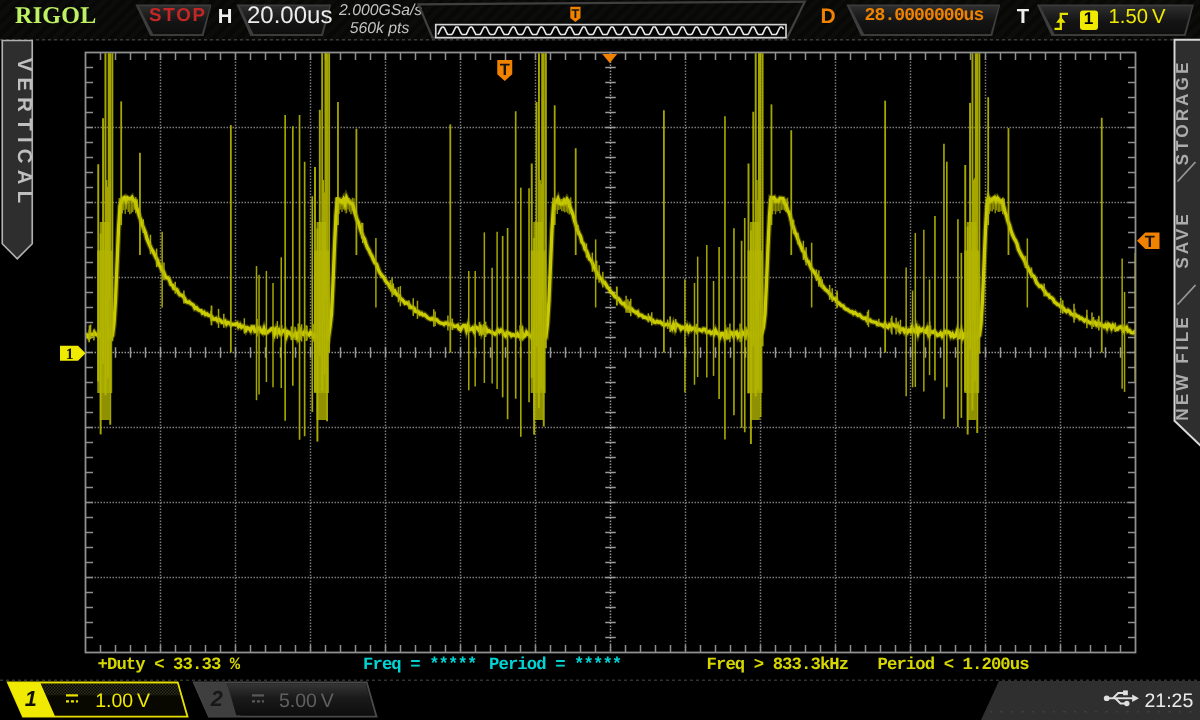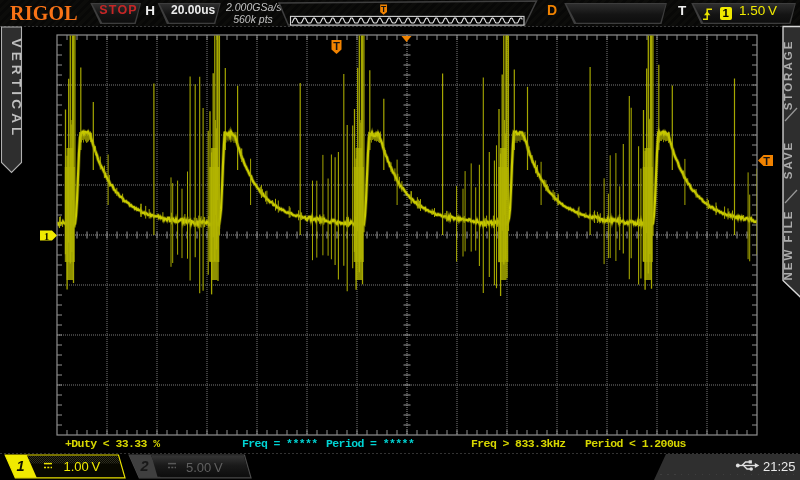--- a/index.html
+++ b/index.html
@@ -7,50 +7,51 @@
 .box{position:absolute;top:2.5px;height:21.5px;background:#3d3d3d;}
 .box .in{position:absolute;left:1.2px;top:1.2px;right:1.2px;bottom:1.2px;
  background:linear-gradient(#2e2e2e,#141414 55%,#0d0d0d);}
 .btxt{position:absolute;top:0;height:21.5px;line-height:21.5px;text-align:center;}
 .mono{font-family:"Liberation Mono",monospace;font-weight:bold;letter-spacing:-0.6px;}
 </style></head><body>
 <div id="scr">
 
 <div class="abs" style="left:0;top:0;width:800px;height:26.5px;background:repeating-linear-gradient(135deg,#0c0c0a 0 3px,#080807 3px 6px);"></div>
 <div class="abs" style="left:0;top:25.5px;width:800px;height:1px;background:repeating-linear-gradient(90deg,#3a3a3a 0 2px,#0a0a0a 2px 4px);"></div>
-<div class="abs" style="left:10px;top:2px;font-family:'Liberation Serif',serif;font-weight:bold;font-size:20px;color:#f97316;letter-spacing:0.2px;">RIGOL</div>
+<div class="abs" style="left:10px;top:2px;font-family:'Liberation Serif',serif;font-weight:bold;font-size:16px;color:#bef264;letter-spacing:0.2px;">RIGOL</div>
 
 <div class="box" style="left:90px;width:51.2px;clip-path:polygon(0 0,100% 0,calc(100% - 5.5px) 100%,10.2px 100%);">
  <div class="in" style="clip-path:polygon(1px 0,100% 0,calc(100% - 5.5px) 100%,11px 100%);"></div>
     </div>
 <div class="btxt" style="left:90px;width:51.2px;color:#c62626;font-size:12.5px;font-weight:bold;letter-spacing:1.2px;padding-left:3px;">STOP</div>
 
 <div class="btxt" style="left:144px;width:12px;color:#efefef;font-size:13.5px;font-weight:bold;">H</div>
 
 <div class="box" style="left:157.4px;width:63.5px;clip-path:polygon(0 0,100% 0,calc(100% - 5.6px) 100%,9.5px 100%);">
  <div class="in" style="clip-path:polygon(1px 0,100% 0,calc(100% - 5.6px) 100%,10.5px 100%);"></div>
     </div>
-<div class="btxt" style="left:157.4px;width:63.5px;color:#ececec;font-size:12px;padding-left:4px;font-weight:bold;">20.00us</div>
+<div class="btxt" style="left:157.4px;width:63.5px;color:#ececec;font-size:16px;padding-left:4px;">20.00us</div>
 
 <div class="abs" style="left:226px;top:1px;width:54px;text-align:center;color:#c2c2c2;font-size:10.5px;line-height:12px;font-style:italic;">2.000GSa/s<br>560k pts</div>
 
 <svg class="abs" style="left:0;top:0" width="800" height="30" viewBox="0 0 800 30">
 <g stroke="#3f3f3f" stroke-width="1.5" fill="none">
         <path d="M288.3,25 L279,2.9 L536.5,1.1 L524.8,25 Z"></path>
       </g>
 <rect x="290.5" y="16.4" width="233.5" height="8.7" fill="#050505" stroke="#d2d2d2" stroke-width="1.1"></rect>
 <polyline points="292.0,23.0 292.7,21.6 293.4,20.1 294.1,18.7 294.8,18.0 295.5,18.0 296.2,18.5 296.9,19.9 297.6,21.4 298.3,22.8 299.0,23.0 299.7,23.0 300.4,23.0 301.1,23.0 301.8,22.2 302.5,20.7 303.2,19.3 303.9,18.0 304.6,18.0 305.3,18.0 306.0,19.3 306.7,20.8 307.4,22.2 308.1,23.0 308.8,23.0 309.5,23.0 310.2,23.0 310.9,22.8 311.6,21.4 312.3,19.9 313.0,18.5 313.7,18.0 314.4,18.0 315.1,18.7 315.8,20.2 316.5,21.6 317.2,23.0 317.9,23.0 318.6,23.0 319.3,23.0 320.0,23.0 320.7,22.0 321.4,20.5 322.1,19.1 322.8,18.0 323.5,18.0 324.2,18.1 324.9,19.5 325.6,21.0 326.3,22.4 327.0,23.0 327.7,23.0 328.4,23.0 329.1,23.0 329.8,22.6 330.5,21.2 331.2,19.7 331.9,18.3 332.6,18.0 333.3,18.0 334.0,18.9 334.7,20.4 335.4,21.8 336.1,23.0 336.8,23.0 337.5,23.0 338.2,23.0 338.9,23.0 339.6,21.8 340.3,20.3 341.0,18.9 341.7,18.0 342.4,18.0 343.1,18.3 343.8,19.7 344.5,21.2 345.2,22.6 345.9,23.0 346.6,23.0 347.3,23.0 348.0,23.0 348.7,22.4 349.4,21.0 350.1,19.5 350.8,18.1 351.5,18.0 352.2,18.0 352.9,19.1 353.6,20.6 354.3,22.0 355.0,23.0 355.7,23.0 356.4,23.0 357.1,23.0 357.8,23.0 358.5,21.6 359.2,20.1 359.9,18.7 360.6,18.0 361.3,18.0 362.0,18.5 362.7,19.9 363.4,21.4 364.1,22.8 364.8,23.0 365.5,23.0 366.2,23.0 366.9,23.0 367.6,22.2 368.3,20.7 369.0,19.3 369.7,18.0 370.4,18.0 371.1,18.0 371.8,19.3 372.5,20.8 373.2,22.2 373.9,23.0 374.6,23.0 375.3,23.0 376.0,23.0 376.7,22.8 377.4,21.4 378.1,19.9 378.8,18.5 379.5,18.0 380.2,18.0 380.9,18.7 381.6,20.2 382.3,21.6 383.0,23.0 383.7,23.0 384.4,23.0 385.1,23.0 385.8,23.0 386.5,22.0 387.2,20.5 387.9,19.1 388.6,18.0 389.3,18.0 390.0,18.1 390.7,19.5 391.4,21.0 392.1,22.4 392.8,23.0 393.5,23.0 394.2,23.0 394.9,23.0 395.6,22.6 396.3,21.2 397.0,19.7 397.7,18.3 398.4,18.0 399.1,18.0 399.8,18.9 400.5,20.4 401.2,21.8 401.9,23.0 402.6,23.0 403.3,23.0 404.0,23.0 404.7,23.0 405.4,21.8 406.1,20.3 406.8,18.9 407.5,18.0 408.2,18.0 408.9,18.3 409.6,19.7 410.3,21.2 411.0,22.6 411.7,23.0 412.4,23.0 413.1,23.0 413.8,23.0 414.5,22.4 415.2,21.0 415.9,19.5 416.6,18.1 417.3,18.0 418.0,18.0 418.7,19.1 419.4,20.6 420.1,22.0 420.8,23.0 421.5,23.0 422.2,23.0 422.9,23.0 423.6,23.0 424.3,21.6 425.0,20.1 425.7,18.7 426.4,18.0 427.1,18.0 427.8,18.5 428.5,19.9 429.2,21.4 429.9,22.8 430.6,23.0 431.3,23.0 432.0,23.0 432.7,23.0 433.4,22.2 434.1,20.7 434.8,19.3 435.5,18.0 436.2,18.0 436.9,18.0 437.6,19.3 438.3,20.8 439.0,22.2 439.7,23.0 440.4,23.0 441.1,23.0 441.8,23.0 442.5,22.8 443.2,21.4 443.9,19.9 444.6,18.5 445.3,18.0 446.0,18.0 446.7,18.7 447.4,20.2 448.1,21.6 448.8,23.0 449.5,23.0 450.2,23.0 450.9,23.0 451.6,23.0 452.3,22.0 453.0,20.5 453.7,19.1 454.4,18.0 455.1,18.0 455.8,18.1 456.5,19.5 457.2,21.0 457.9,22.4 458.6,23.0 459.3,23.0 460.0,23.0 460.7,23.0 461.4,22.6 462.1,21.2 462.8,19.7 463.5,18.3 464.2,18.0 464.9,18.0 465.6,18.9 466.3,20.4 467.0,21.8 467.7,23.0 468.4,23.0 469.1,23.0 469.8,23.0 470.5,23.0 471.2,21.8 471.9,20.3 472.6,18.9 473.3,18.0 474.0,18.0 474.7,18.3 475.4,19.7 476.1,21.2 476.8,22.6 477.5,23.0 478.2,23.0 478.9,23.0 479.6,23.0 480.3,22.4 481.0,21.0 481.7,19.5 482.4,18.1 483.1,18.0 483.8,18.0 484.5,19.1 485.2,20.6 485.9,22.0 486.6,23.0 487.3,23.0 488.0,23.0 488.7,23.0 489.4,23.0 490.1,21.6 490.8,20.1 491.5,18.7 492.2,18.0 492.9,18.0 493.6,18.5 494.3,19.9 495.0,21.4 495.7,22.8 496.4,23.0 497.1,23.0 497.8,23.0 498.5,23.0 499.2,22.2 499.9,20.7 500.6,19.3 501.3,18.0 502.0,18.0 502.7,18.0 503.4,19.3 504.1,20.8 504.8,22.2 505.5,23.0 506.2,23.0 506.9,23.0 507.6,23.0 508.3,22.8 509.0,21.4 509.7,19.9 510.4,18.5 511.1,18.0 511.8,18.0 512.5,18.7 513.2,20.2 513.9,21.6 514.6,23.0 515.3,23.0 516.0,23.0 516.7,23.0 517.4,23.0 518.1,22.0 518.8,20.5 519.5,19.1 520.2,18.0 520.9,18.0 521.6,18.1 522.3,19.5" fill="none" stroke="#e8e8e8" stroke-width="1.1"></polyline>
 <path d="M380.2,4.5 h6.8 v7.5 l-3.4,2.7 l-3.4,-2.7 z" fill="#f08200"></path>
 <text x="383.6" y="12" text-anchor="middle" font-size="8.5" font-weight="bold" fill="#141414" font-family="Liberation Sans">T</text>
 </svg>
 
 <div class="btxt" style="left:545px;width:14px;color:#f08200;font-size:14px;font-weight:bold;">D</div>
 <div class="box" style="left:564px;width:103px;clip-path:polygon(0 0,100% 0,calc(100% - 5.5px) 100%,10px 100%);">
  <div class="in" style="clip-path:polygon(1px 0,100% 0,calc(100% - 5.5px) 100%,11px 100%);"></div>
     </div>
+<div class="btxt mono" style="left:566px;width:100px;color:#f08200;font-size:12px;">28.0000000us</div>
 
 <div class="btxt" style="left:676px;width:12px;color:#efefef;font-size:13.5px;font-weight:bold;">T</div>
 <div class="box" style="left:691px;width:105px;clip-path:polygon(0 0,100% 0,calc(100% - 5.5px) 100%,10px 100%);">
  <div class="in" style="clip-path:polygon(1px 0,100% 0,calc(100% - 5.5px) 100%,11px 100%);"></div>
     </div>
 <svg class="abs" style="left:0;top:0" width="800" height="30" viewBox="0 0 800 30">
 <g stroke="#e8e200" stroke-width="1.5" fill="none">
         <path d="M703,19.2 h4.2 v-10 h4.8"></path>
       </g>
 <polygon points="704,15.2 710.4,15.2 707.2,11.2" fill="#e8e200"></polygon>

